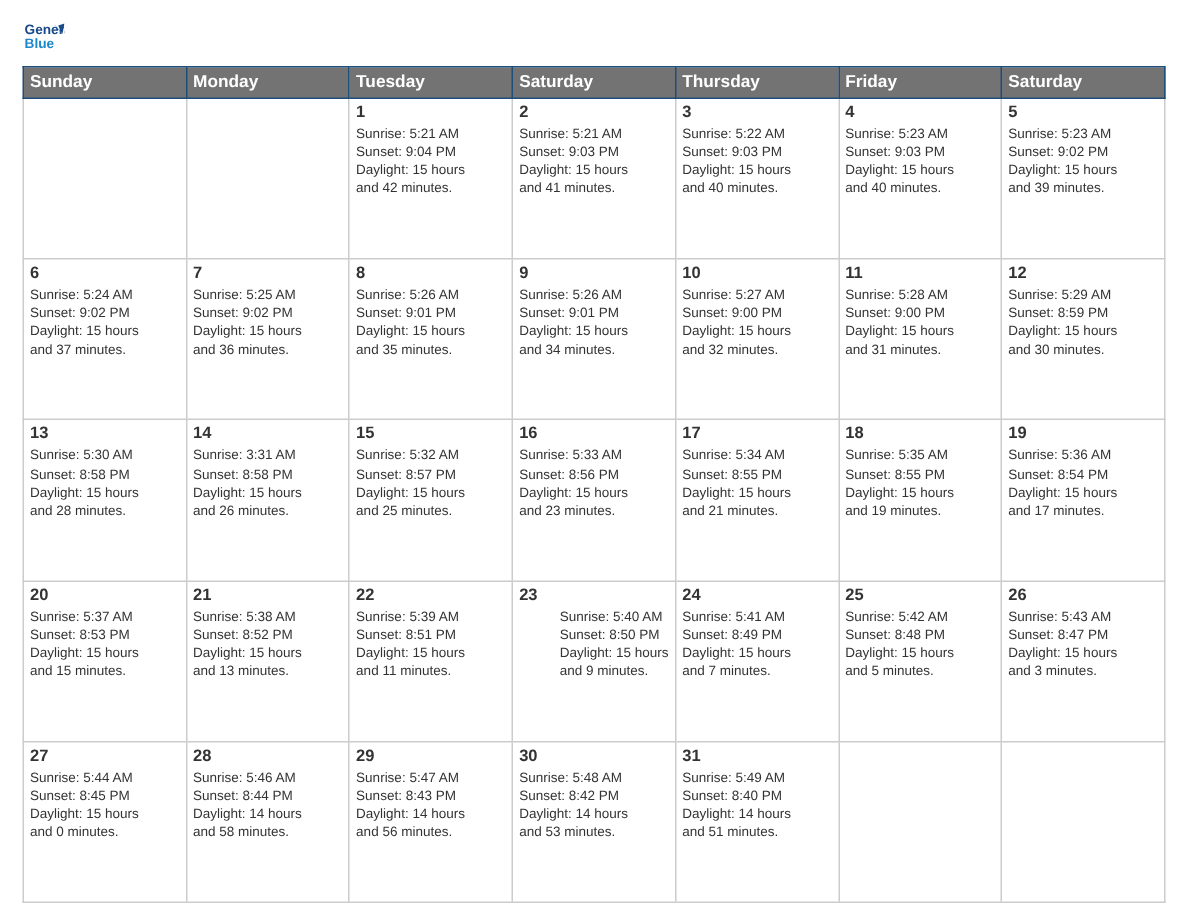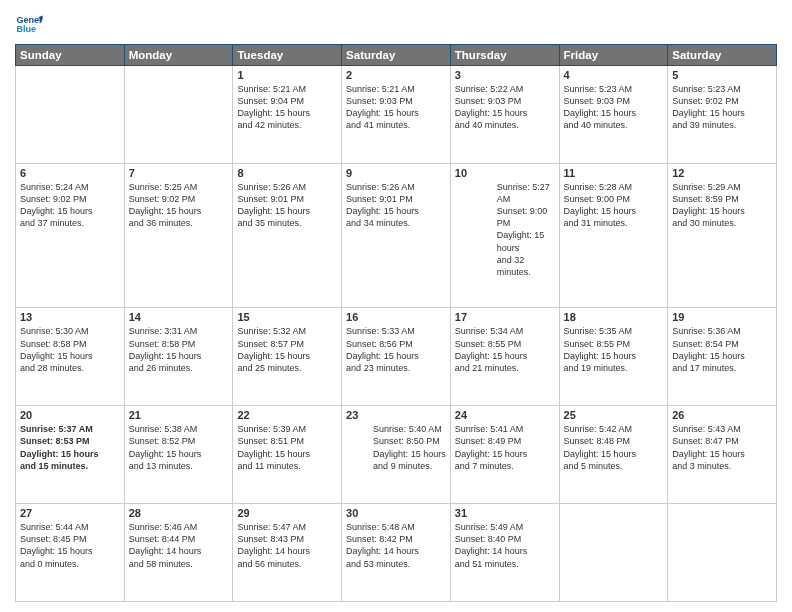--- a/index.html
+++ b/index.html
@@ -180,21 +180,21 @@
           </td>
           <td>
             <span class="day-num">9</span>
             <div class="day-info" style="white-space: pre-line;">Sunrise: 5:26 AM
 Sunset: 9:01 PM
 Daylight: 15 hours
 and 34 minutes.</div>
           </td>
           <td>
             <span class="day-num">10</span>
-            <div class="day-info" style="white-space: pre-line; margin-left: 42px;">Sunrise: 5:27 AM
+            <div class="day-info" style="white-space: pre-line;">Sunrise: 5:27 AM
 Sunset: 9:00 PM
 Daylight: 15 hours
 and 32 minutes.</div>
           </td>
           <td>
             <span class="day-num">11</span>
             <div class="day-info" style="white-space: pre-line;">Sunrise: 5:28 AM
 Sunset: 9:00 PM
 Daylight: 15 hours
 and 31 minutes.</div>
@@ -254,21 +254,21 @@
             <span class="day-num">19</span>
             <div class="day-info" style="white-space: pre-line;">Sunrise: 5:36 AM
 Sunset: 8:54 PM
 Daylight: 15 hours
 and 17 minutes.</div>
           </td>
         </tr>
         <tr>
           <td>
             <span class="day-num">20</span>
-            <div class="day-info" style="white-space: pre-line; font-weight: bold;">Sunrise: 5:37 AM
+            <div class="day-info" style="white-space: pre-line;">Sunrise: 5:37 AM
 Sunset: 8:53 PM
 Daylight: 15 hours
 and 15 minutes.</div>
           </td>
           <td>
             <span class="day-num">21</span>
             <div class="day-info" style="white-space: pre-line;">Sunrise: 5:38 AM
 Sunset: 8:52 PM
 Daylight: 15 hours
 and 13 minutes.</div>

